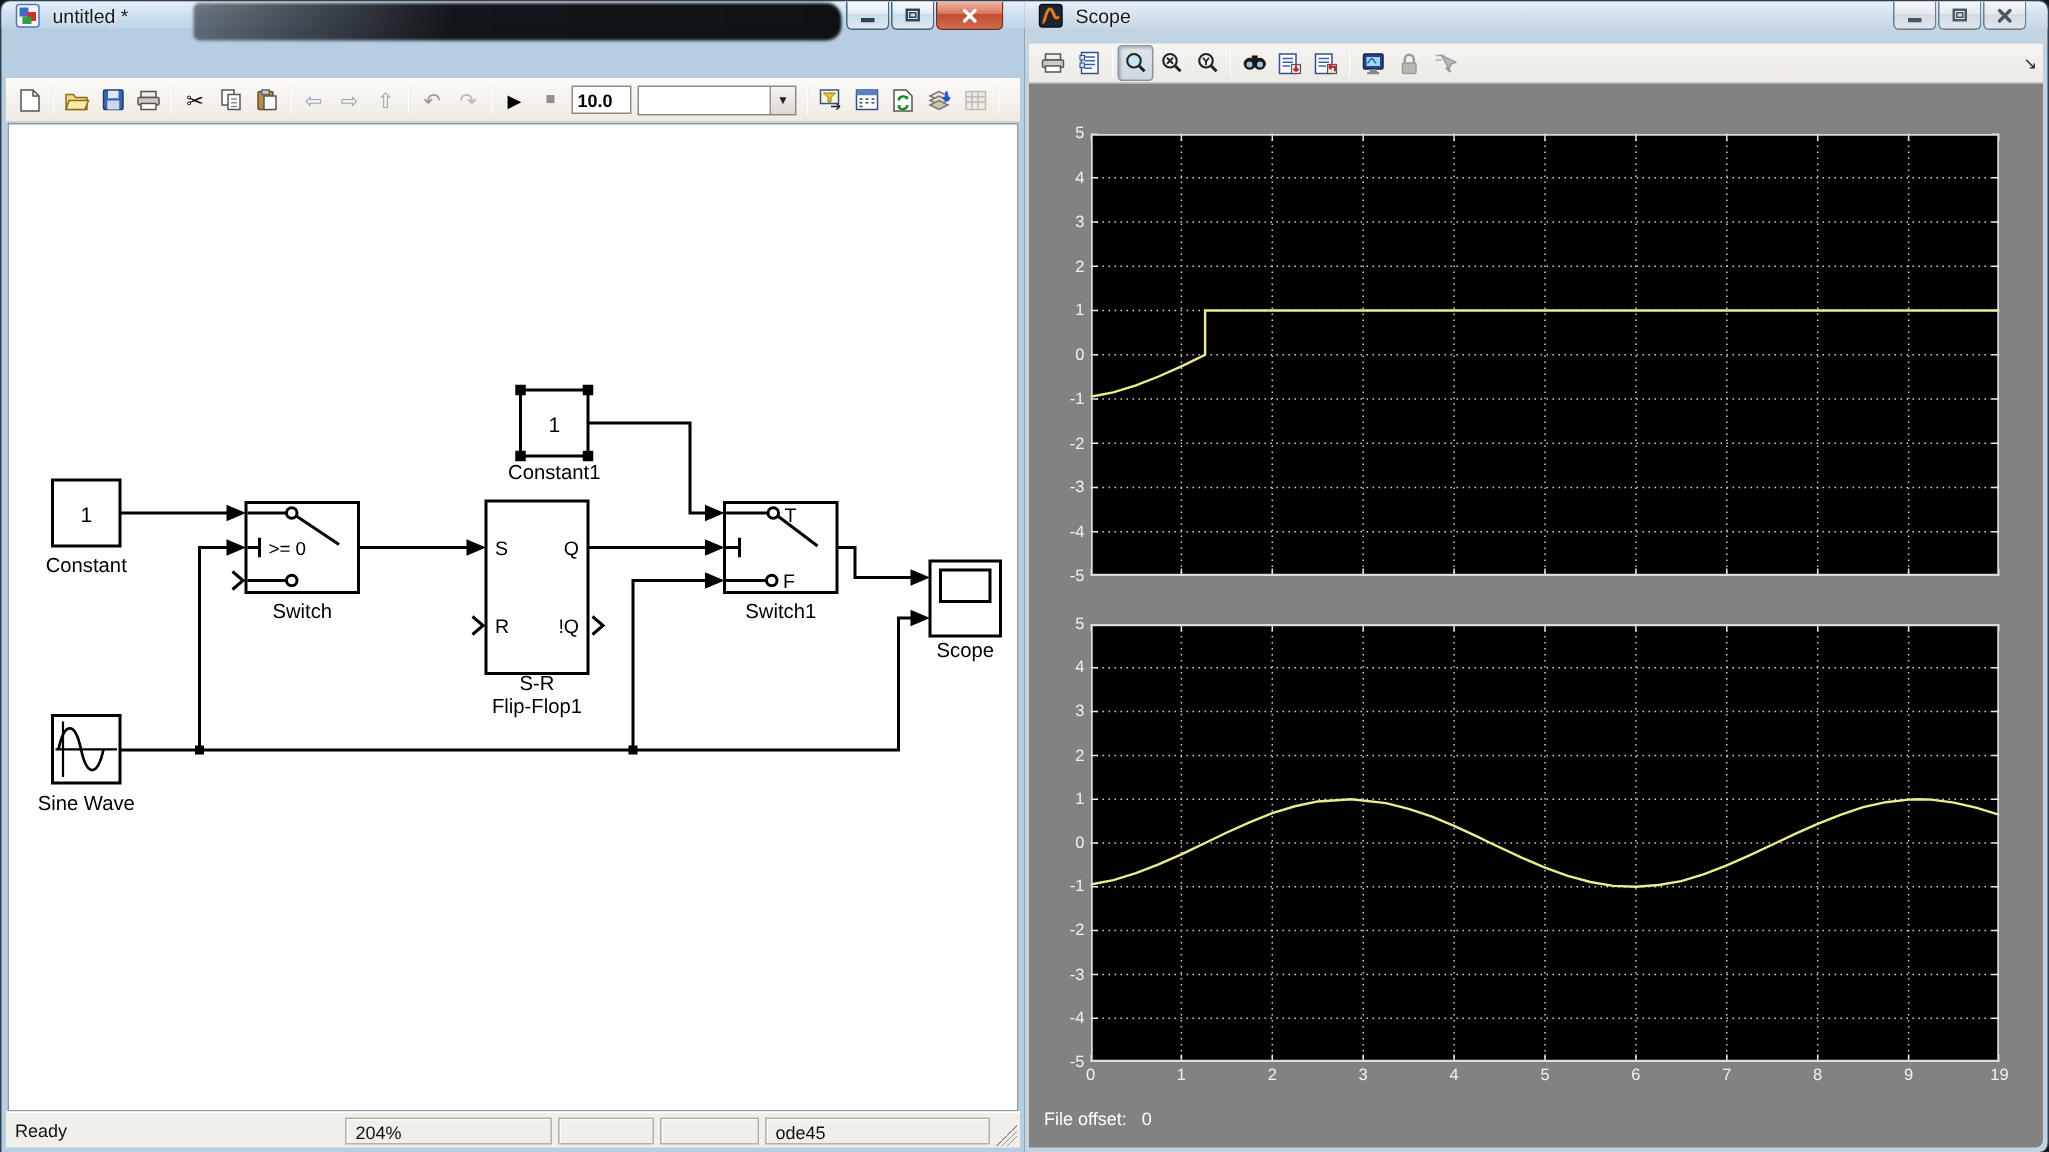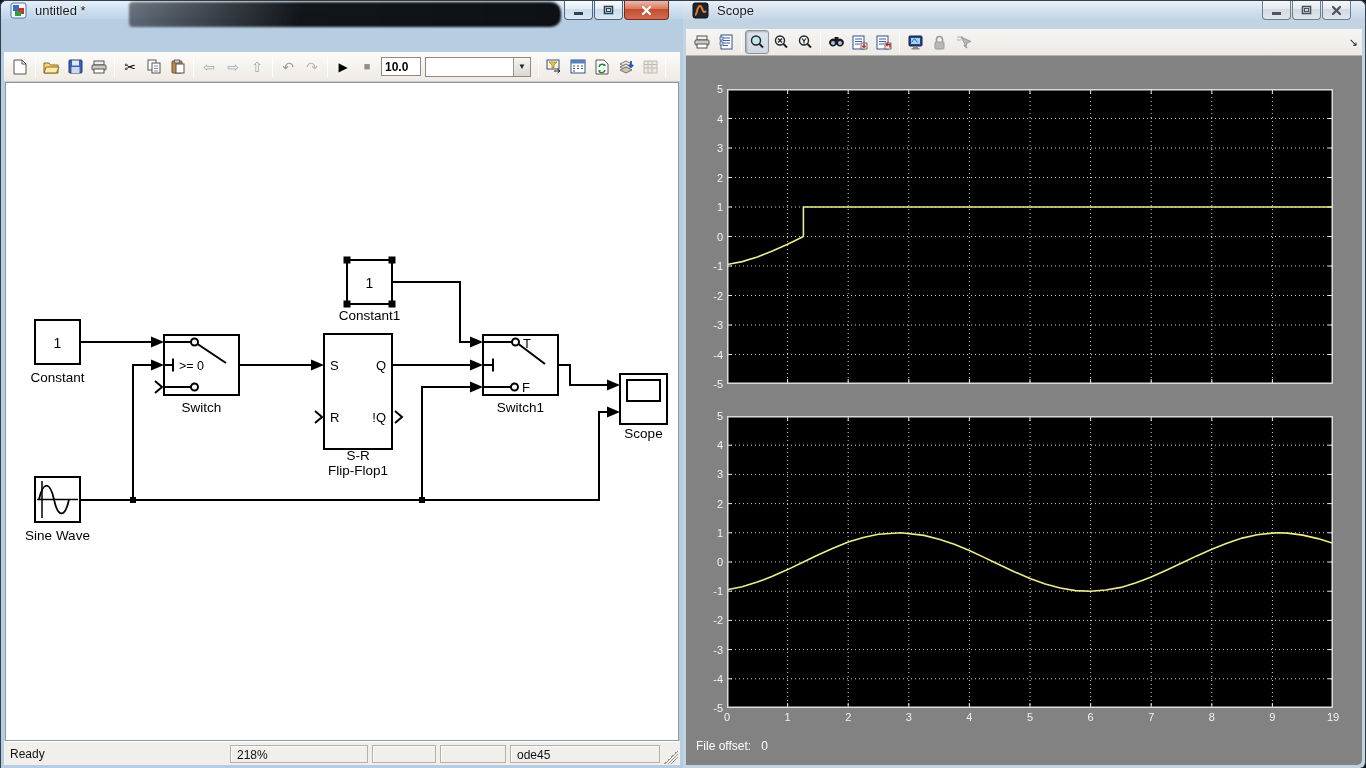--- a/index.html
+++ b/index.html
@@ -364,21 +364,21 @@
         <path d="M40 398 V435" stroke="#000" stroke-width="1.5"></path>
         <path d="M35 416.5 H76" stroke="#000" stroke-width="1.5"></path>
         <path d="M37 416.5 C41 398 48 398 52 416.5 C56 435 63 435 67 416.5" stroke="#000" stroke-width="1.8" fill="none"></path>
       </g>
       <text x="55.5" y="457" font-size="13.5" text-anchor="middle">Sine Wave</text>
     </svg>
   </div>
 
   <div class="statusbar">
     <span class="status-cell" style="flex:1">Ready</span>
-    <span class="status-cell status-box" style="width:138px">218%</span>
+    <span class="status-cell status-box" style="width:138px">204%</span>
     <span class="status-cell status-box" style="width:64px"></span>
     <span class="status-cell status-box" style="width:66px"></span>
     <span class="status-cell status-box" style="width:150px">ode45</span>
     <span class="grip" style="flex:0 0 14px; margin:6px 2px 0 0"></span>
   </div>
 </div>
 
 <div class="window inactive" id="scope-window">
 
   <div class="titlebar">

